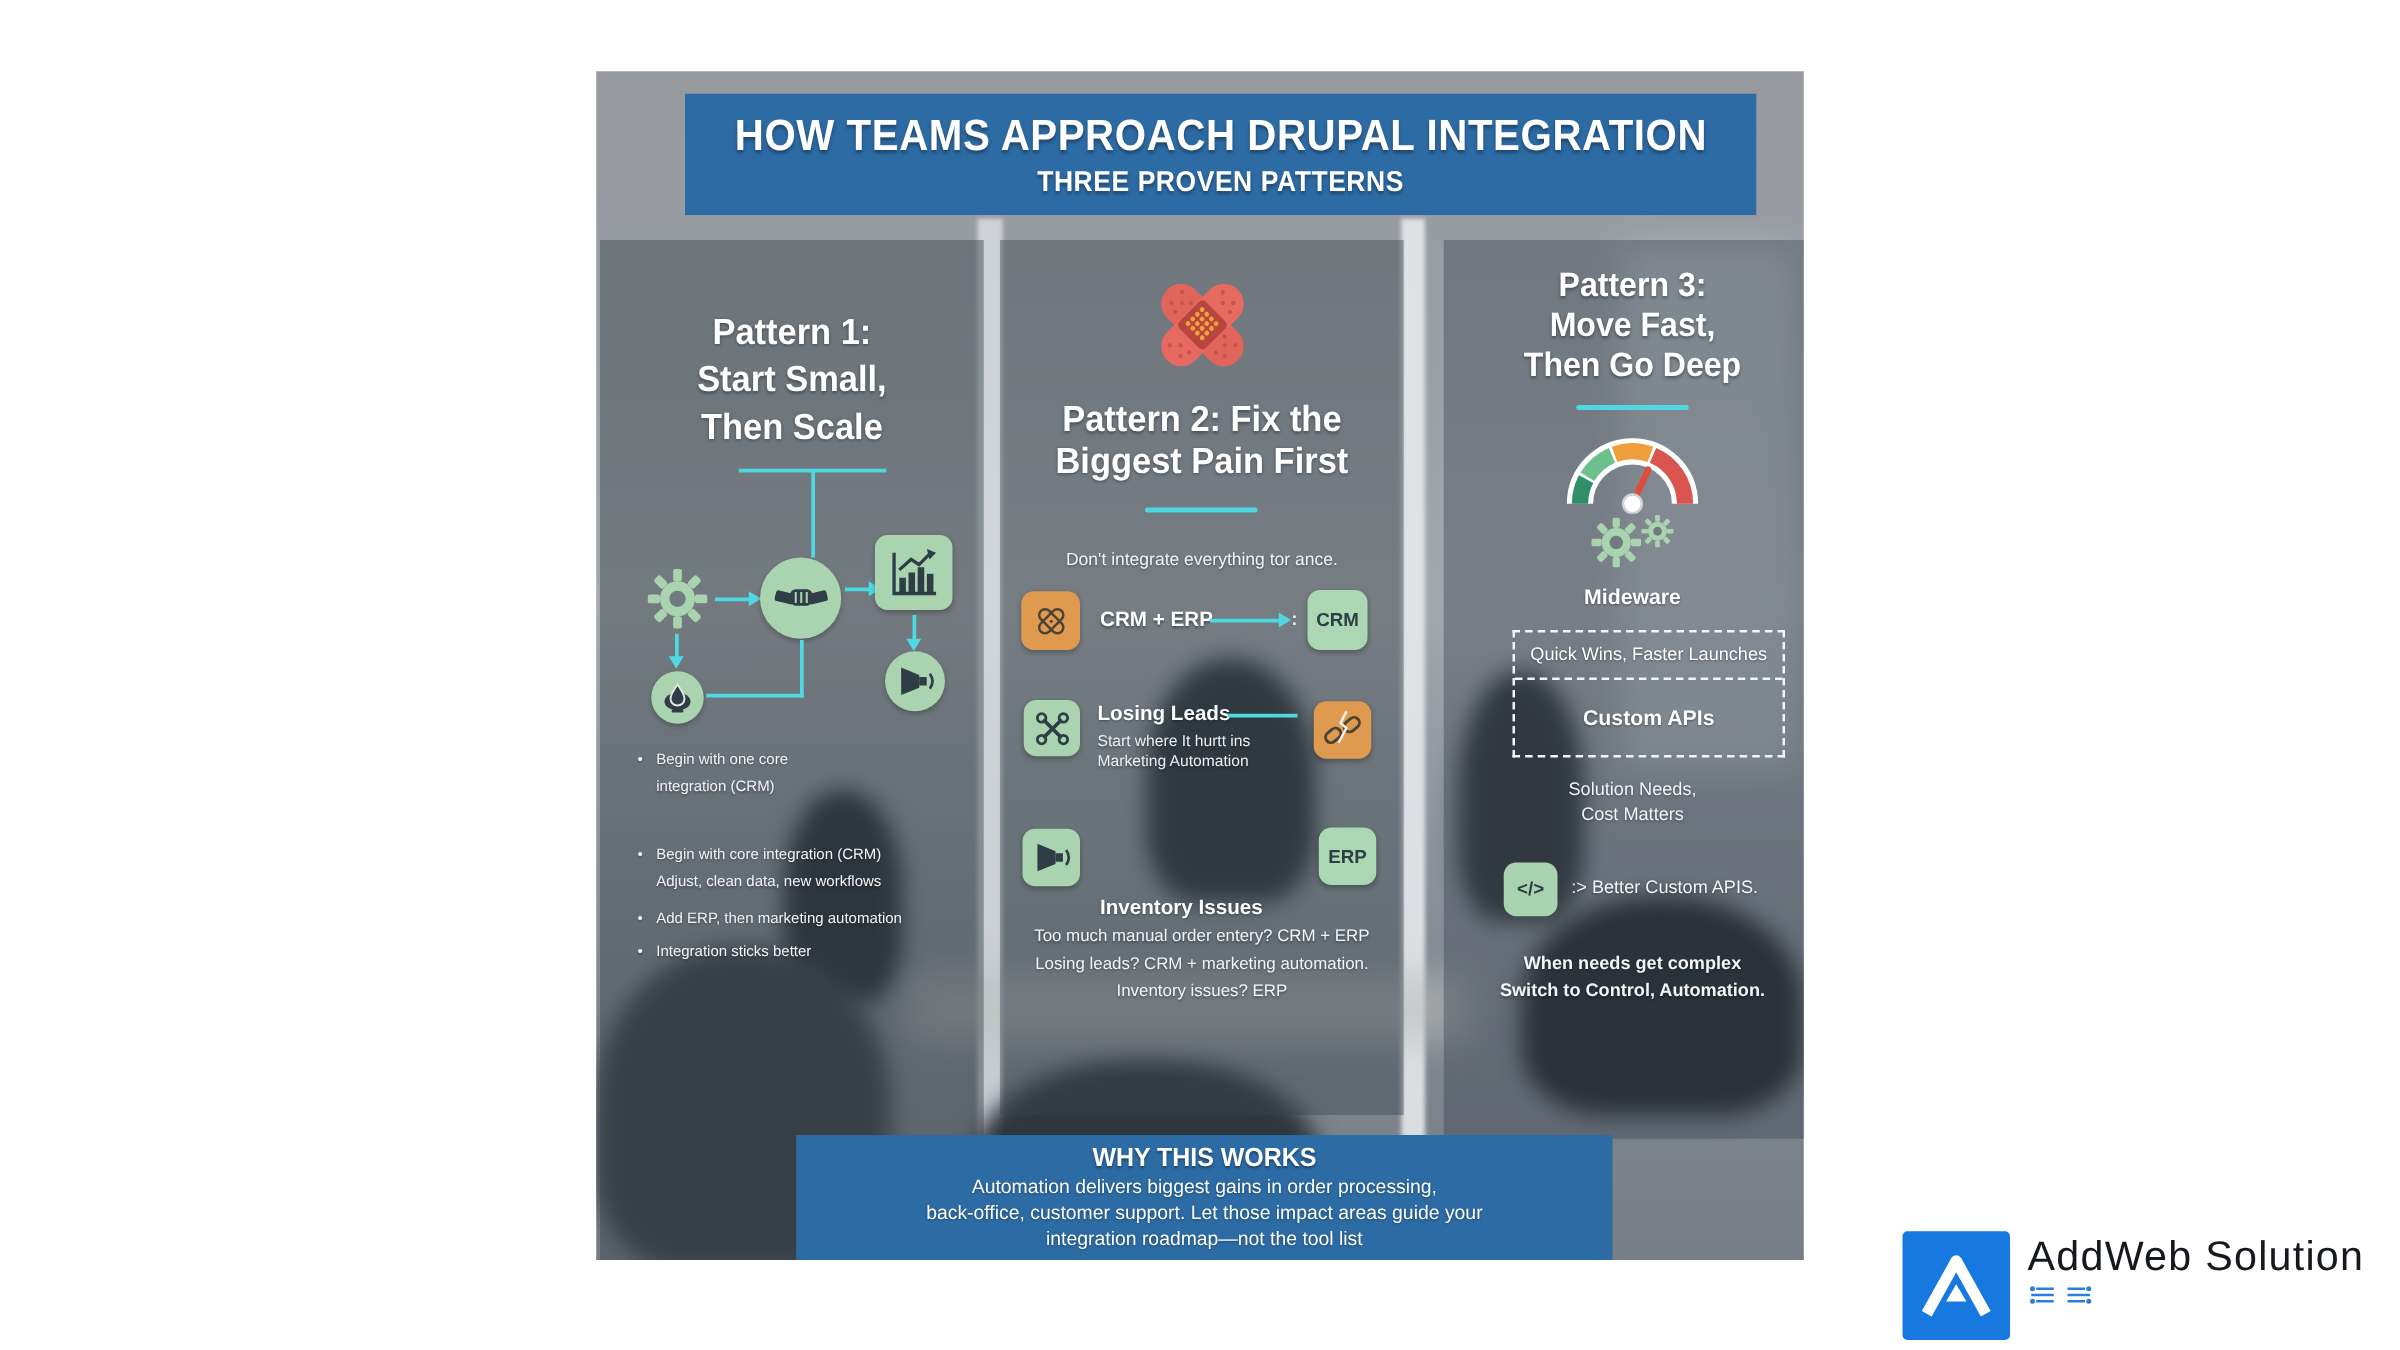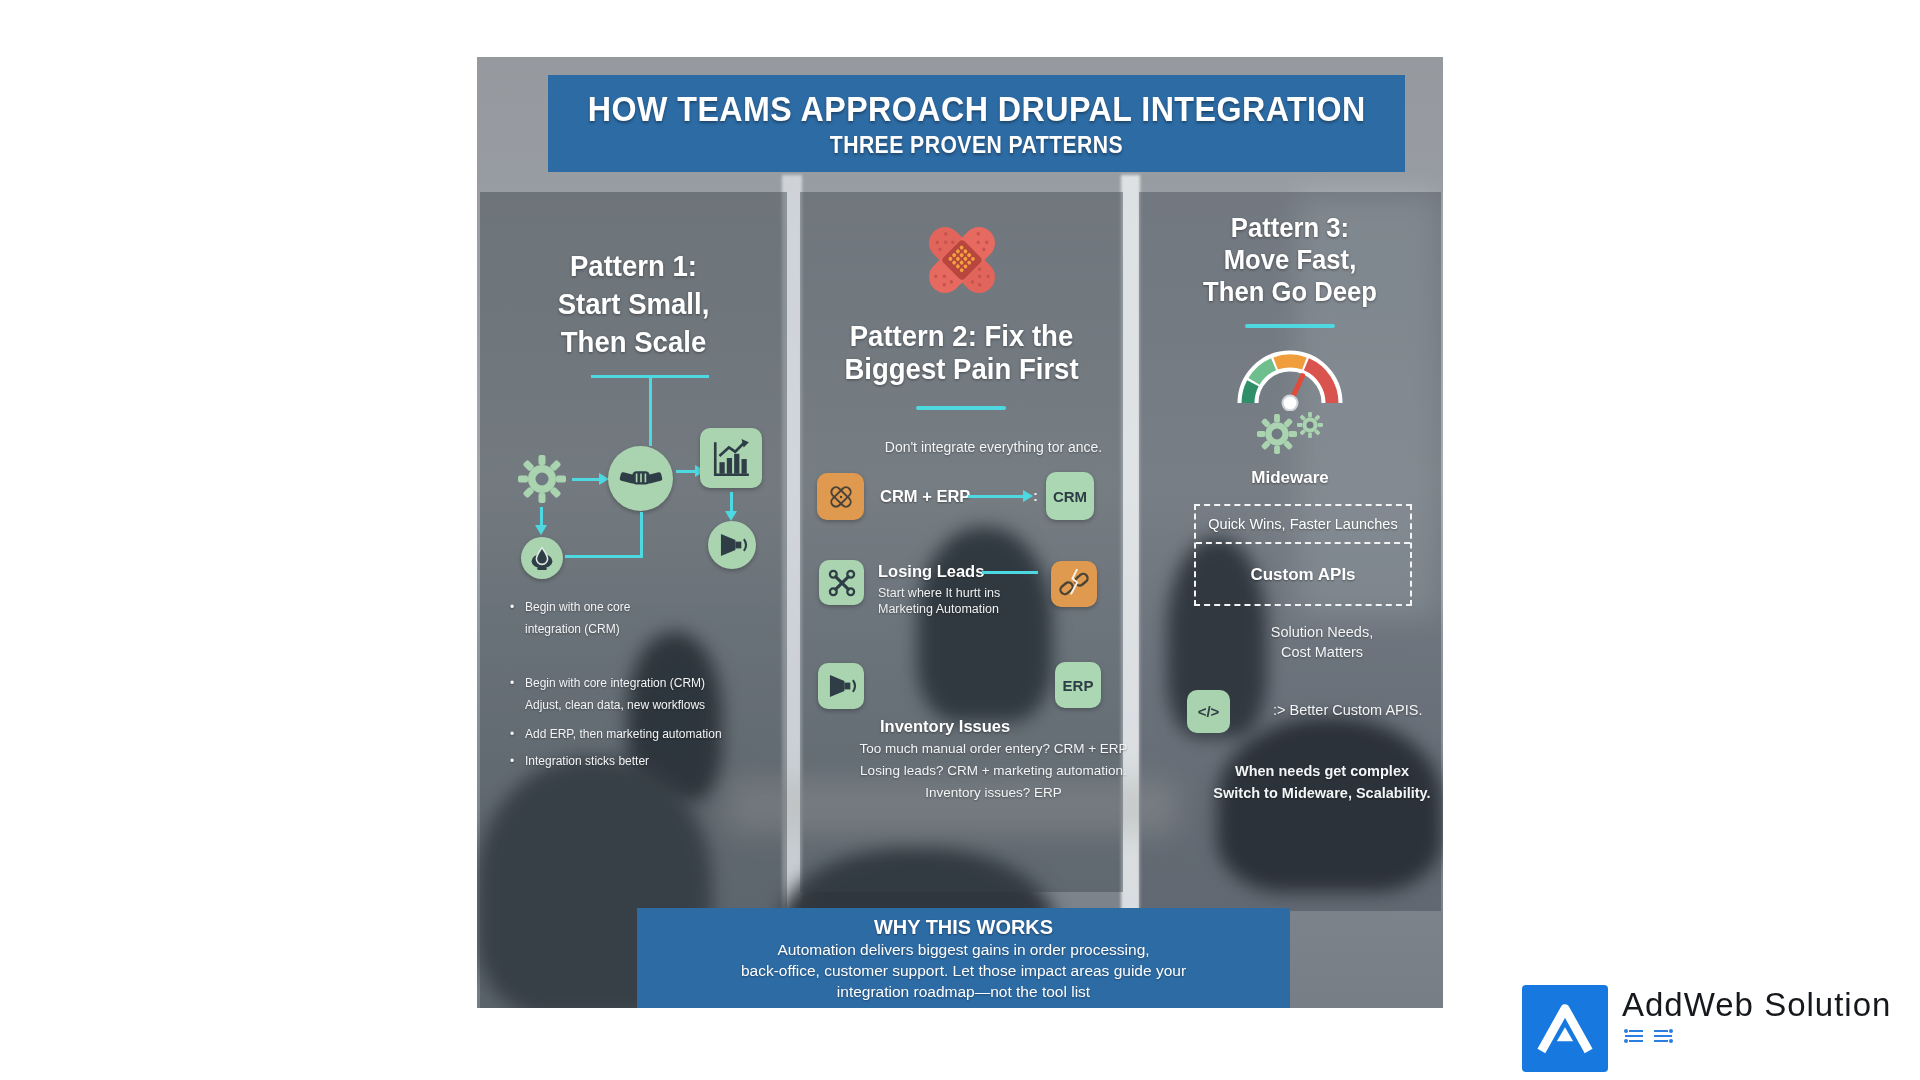--- a/index.html
+++ b/index.html
@@ -12,42 +12,42 @@
         background:linear-gradient(180deg,#96999e 0%,#9aa0a6 26%,#a2a7ac 45%,#8f969e 62%,#80878f 80%,#777e86 100%);}
   .photo{position:absolute;inset:0;}
   .sil{position:absolute;border-radius:48% 48% 30% 30%;filter:blur(9px);}
   .strip{position:absolute;filter:blur(1.5px);}
   .pane{position:absolute;filter:blur(14px);border-radius:10px;}
 
   
   .col{position:absolute;top:135px;background:rgba(58,66,74,0.45);}
   .col1{left:3px;width:307px;height:816px;}
   .col2{left:323px;width:323px;height:700px;background:rgba(58,66,74,0.42);}
-  .col3{left:662px;width:302px;height:719px;background:rgba(58,66,74,0.40);}
+  .col3{left:678px;width:302px;height:719px;background:rgba(58,66,74,0.40);}
 
   
   .banner{position:absolute;left:71px;top:18px;width:857px;height:97px;background:#2d6ba4;
           display:flex;flex-direction:column;align-items:center;justify-content:center;color:#fff;}
   .banner-title{font-size:35px;font-weight:bold;letter-spacing:.5px;transform:scaleX(.92);
                 text-shadow:0 2px 3px rgba(0,0,0,.35);white-space:nowrap;}
   .banner-sub{font-size:23px;font-weight:bold;letter-spacing:.5px;transform:scaleX(.92);
               text-shadow:0 2px 3px rgba(0,0,0,.35);margin-top:3px;}
   .why{position:absolute;left:160px;top:851px;width:653px;height:100px;background:#2d6ba4;
        color:#fff;text-align:center;padding-top:7px;box-sizing:border-box;z-index:5;}
   .why-title{font-size:21px;font-weight:bold;transform:scaleX(.95);text-shadow:0 1px 2px rgba(0,0,0,.4);}
   .why-line{font-size:15.5px;line-height:21px;text-shadow:0 1px 2px rgba(0,0,0,.35);}
 
   
   .ptitle{position:absolute;left:0;width:100%;text-align:center;color:#fff;font-weight:bold;
           text-shadow:0 1px 3px rgba(0,0,0,.4);transform:scaleX(.95);}
   .p1t{top:55px;font-size:29px;line-height:38px;}
   .p2t{top:128px;font-size:29px;line-height:33px;}
   .p3t{top:20px;font-size:27px;line-height:32px;}
   .underline{position:absolute;height:4px;background:#4ed9e2;border-radius:2px;}
-  .wtxt{color:#f3f5f6;text-shadow:0 1px 2px rgba(0,0,0,.35);padding-left:32px;}
+  .wtxt{color:#f3f5f6;text-shadow:0 1px 2px rgba(0,0,0,.35);}
   .ctr{text-align:center;width:100%;left:0;}
 
   
   .bullet{position:absolute;left:30px;padding-left:15px;font-size:12px;line-height:22px;color:#f3f5f6;
           text-shadow:0 1px 2px rgba(0,0,0,.35);}
   .bullet::before{content:"\2022";position:absolute;left:0;top:0;}
 
   
   .tl{position:absolute;background:#4ed9e2;}
   .arr-r{position:absolute;height:3px;background:#4ed9e2;}
@@ -356,21 +356,21 @@
       <div class="abs ctr wtxt" style="top:430px;font-size:14.5px;line-height:20px;">
         <div>Solution Needs,</div>
         <div>Cost Matters</div>
       </div>
 
       <div class="code-chip">&lt;/&gt;</div>
       <div class="abs wtxt" style="left:102px;top:510px;font-size:14.5px;">:&gt; Better Custom APIS.</div>
 
       <div class="abs ctr wtxt" style="top:568px;font-size:14.5px;line-height:22px;font-weight:bold;">
         <div>When needs get complex</div>
-        <div>Switch to Mideware, Scalability.</div>
+        <div>Switch to Control, Automation.</div>
       </div>
     </div>
 
     <div class="banner">
       <div class="banner-title">HOW TEAMS APPROACH DRUPAL INTEGRATION</div>
       <div class="banner-sub">THREE PROVEN PATTERNS</div>
     </div>
 
     <div class="why">
       <div class="why-title">WHY THIS WORKS</div>

